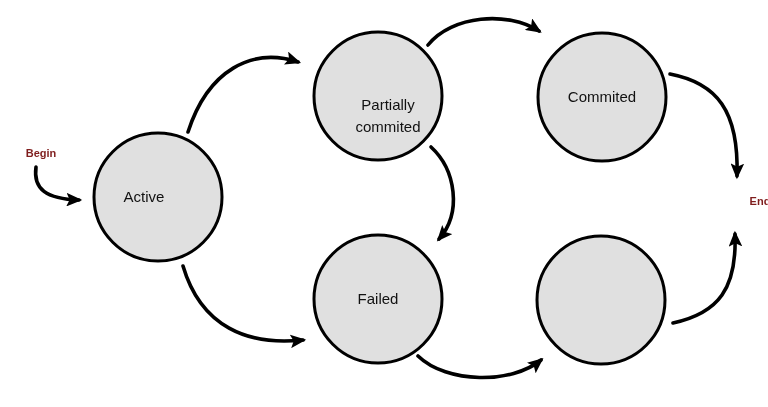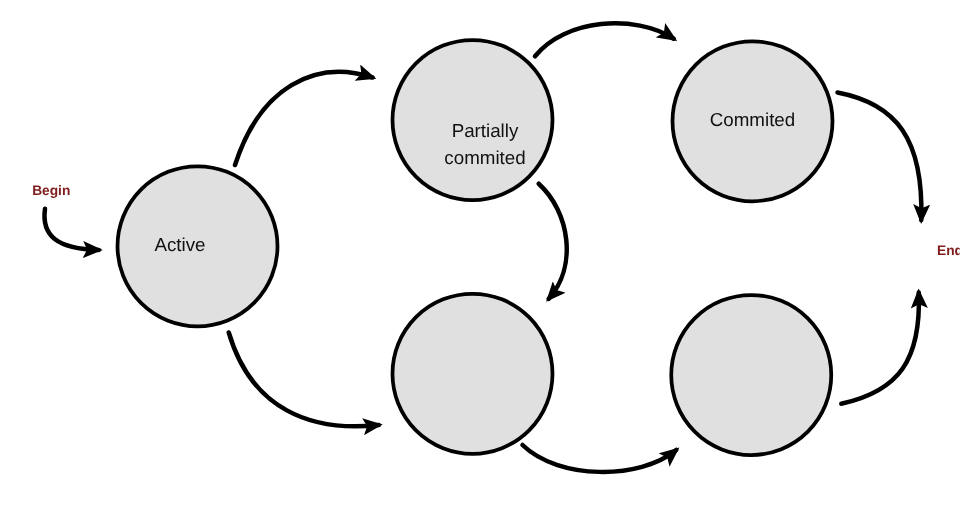--- a/index.html
+++ b/index.html
@@ -79,17 +79,18 @@
       <circle class="node-circle" cx="378" cy="96" r="64"></circle>
       <circle class="node-circle" cx="602" cy="97" r="64"></circle>
       <circle class="node-circle" cx="378" cy="299" r="64"></circle>
       <circle class="node-circle" cx="601" cy="300" r="64"></circle>
     </g>
   </svg>
 
   <div class="node-label" style="left:144px; top:197px;">Active</div>
   <div class="node-label" style="left:388px; top:96px;margin-top:20px;">Partially commited</div>
   <div class="node-label" style="left:602px; top:97px;">Commited</div>
+  <div class="node-label" style="left:378px; top:299px;">Failed</div>
 
   <div class="terminal-label" style="left:41px; top:153px;">Begin</div>
   <div class="terminal-label" style="left:760px; top:201px;">End</div>
 
 </div>
 
 </body></html>

